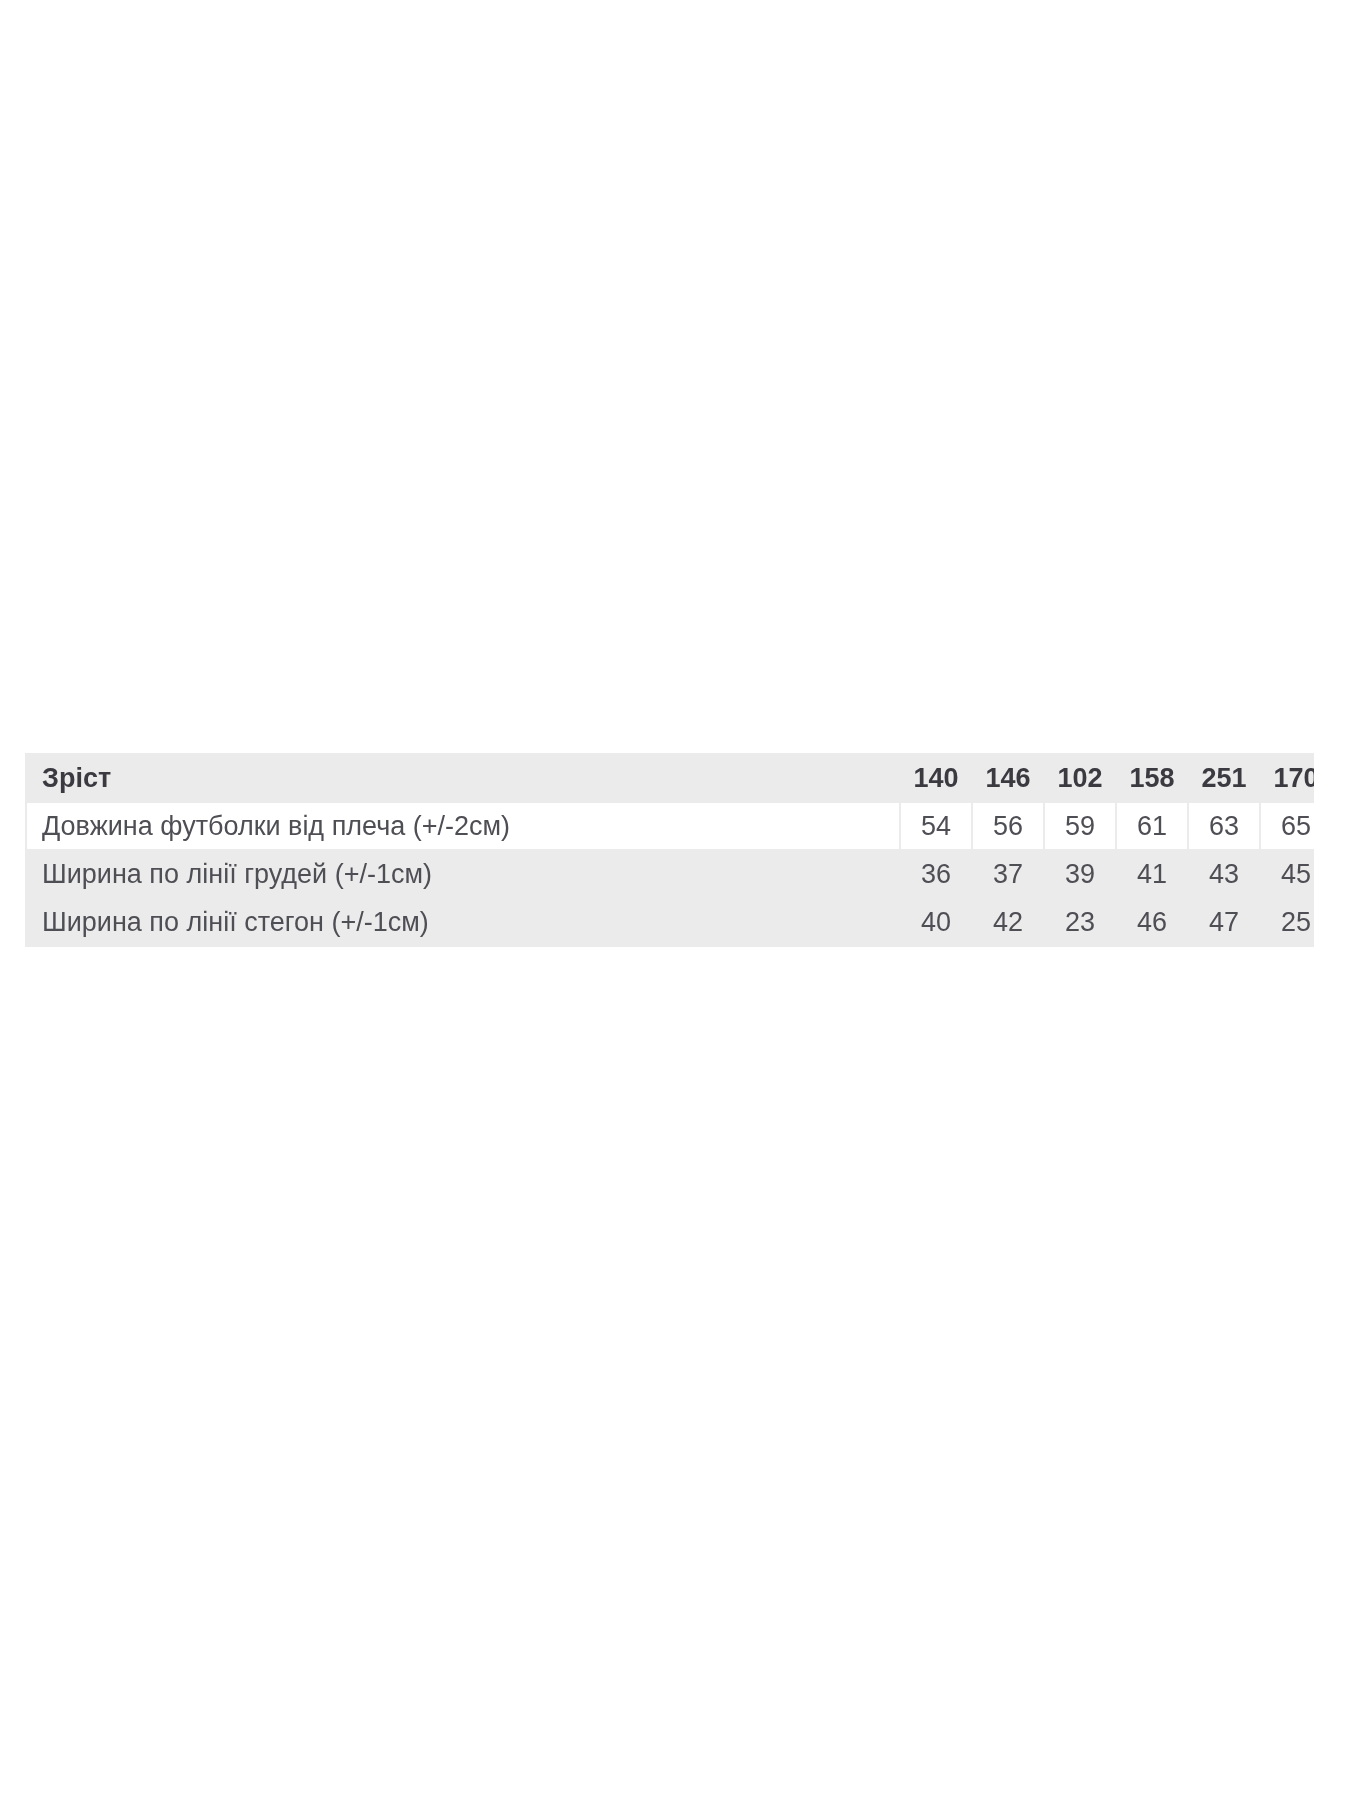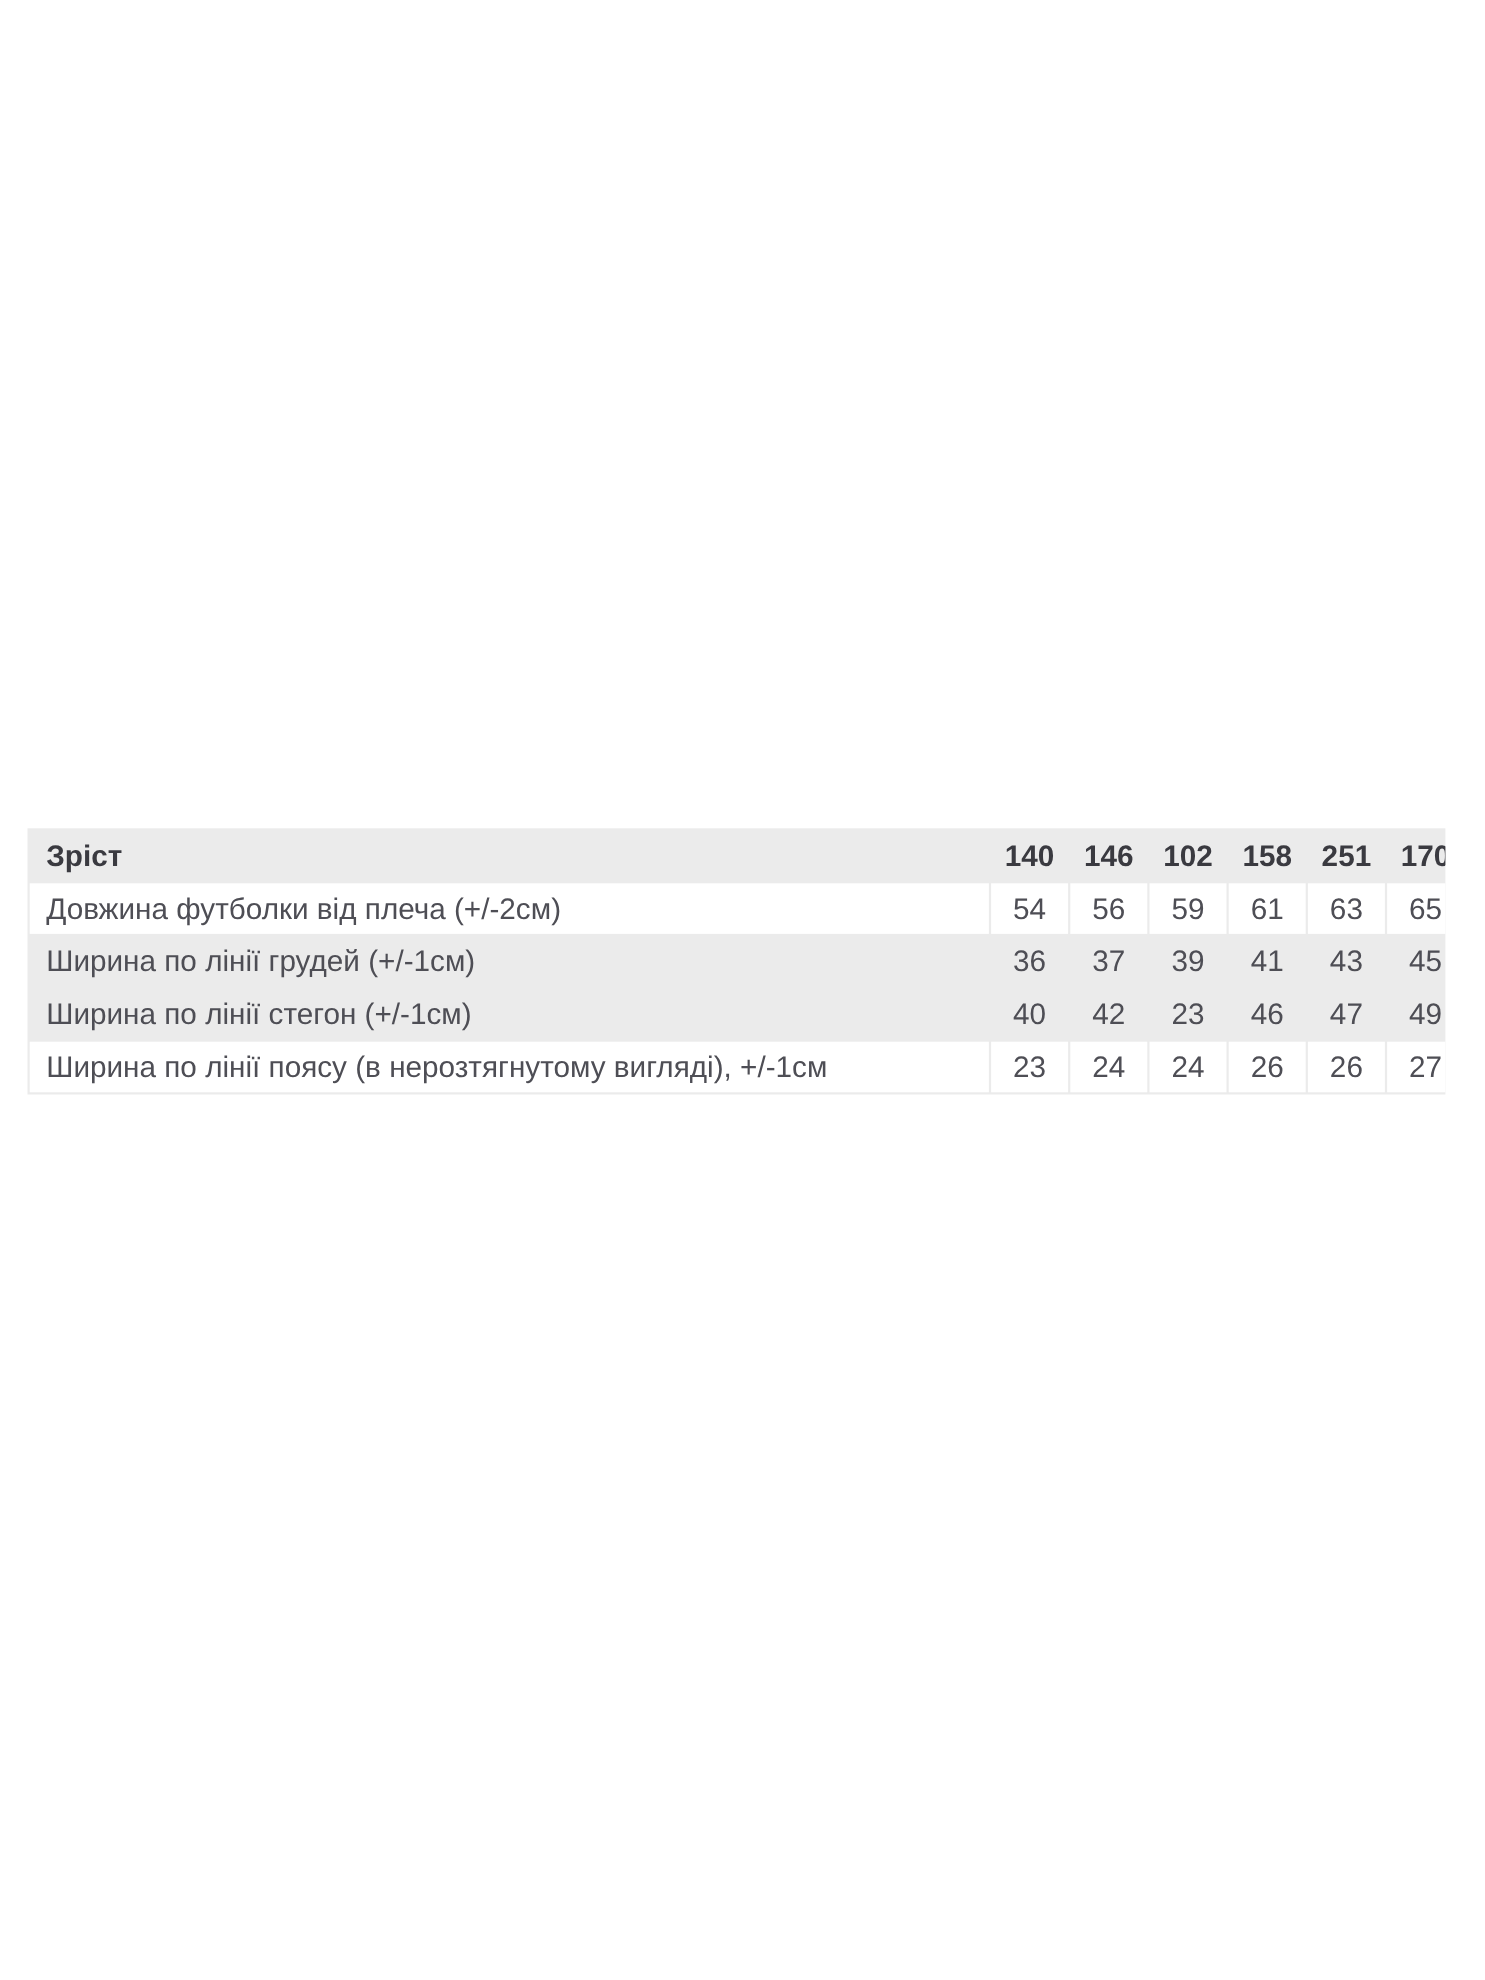--- a/index.html
+++ b/index.html
@@ -100,26 +100,17 @@
         <td class="value-cell">43</td>
         <td class="value-cell">45</td>
       </tr>
       <tr class="row-gray">
         <td class="label-cell">Ширина по лінії стегон (+/-1см)</td>
         <td class="value-cell">40</td>
         <td class="value-cell">42</td>
         <td class="value-cell">23</td>
         <td class="value-cell">46</td>
         <td class="value-cell">47</td>
-        <td class="value-cell">49</td>
-      </tr>
-      <tr class="row-white">
-        <td class="label-cell">Ширина по лінії поясу (в нерозтягнутому вигляді), +/-1см</td>
-        <td class="value-cell">23</td>
-        <td class="value-cell">24</td>
-        <td class="value-cell">24</td>
-        <td class="value-cell">26</td>
-        <td class="value-cell">26</td>
-        <td class="value-cell">27</td>
+        <td class="value-cell">25</td>
       </tr>
     </tbody>
   </table>
 </div>
 
 </body></html>

